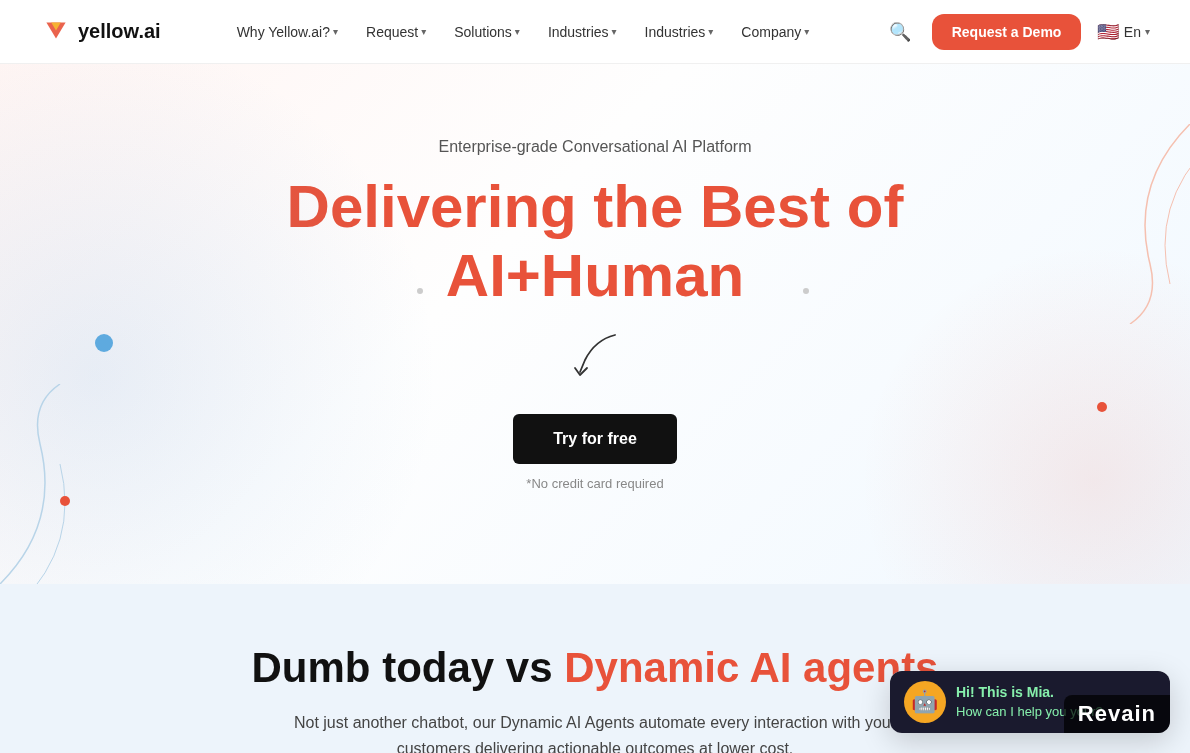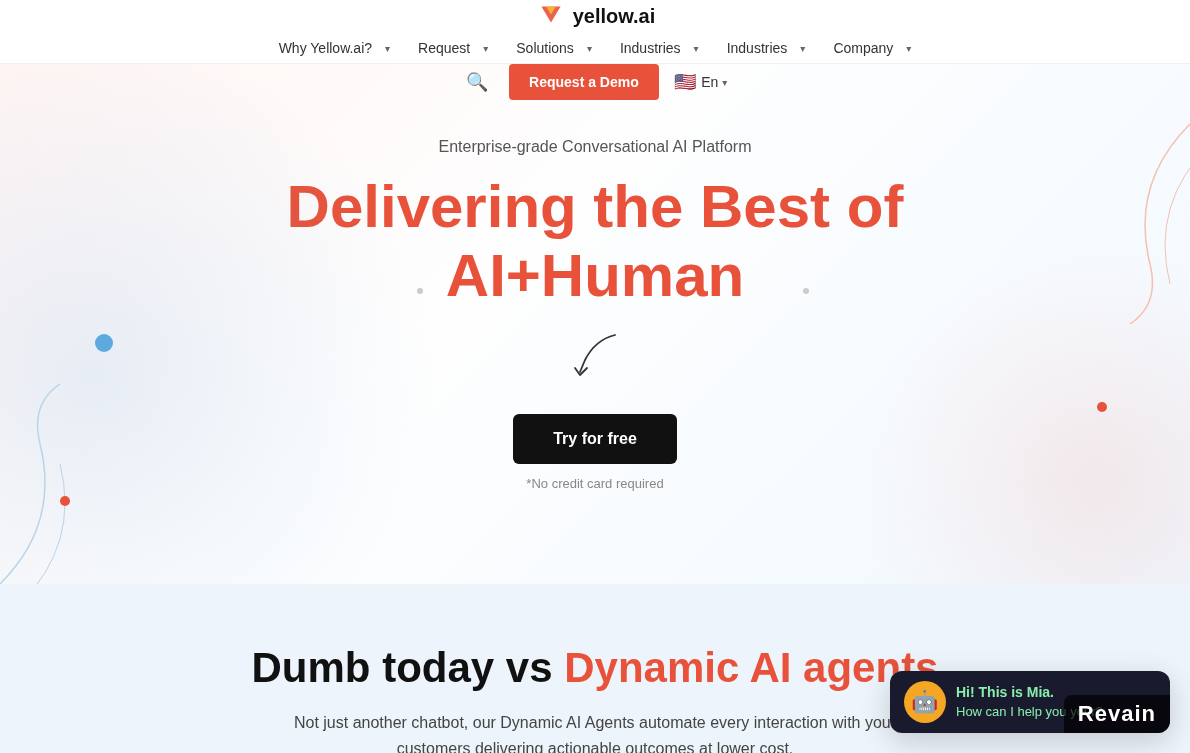--- a/index.html
+++ b/index.html
@@ -9,21 +9,20 @@
     nav {
       display: flex;
       align-items: center;
       justify-content: space-between;
       padding: 0 40px;
       height: 64px;
       background: #fff;
       border-bottom: 1px solid #f0f0f0;
       position: relative;
       z-index: 10;
-      flex-direction: column;
     }
     .nav-logo {
       display: flex;
       align-items: center;
       gap: 6px;
       text-decoration: none;
     }
     .logo-icon {
       width: 32px;
       height: 32px;
@@ -35,21 +34,21 @@
     }
     .nav-links {
       display: flex;
       align-items: center;
       gap: 4px;
       list-style: none;
     }
     .nav-links li a {
       display: flex;
       align-items: center;
-      gap: 13px;
+      gap: 3px;
       padding: 8px 12px;
       font-size: 14px;
       color: #333;
       text-decoration: none;
       font-weight: 500;
     }
     .chevron-down {
       font-size: 10px;
       color: #666;
     }
@@ -64,21 +63,21 @@
       cursor: pointer;
       font-size: 18px;
       color: #444;
       padding: 4px;
     }
     .demo-btn {
       background: #e8523a;
       color: #fff;
       border: none;
       padding: 10px 20px;
-      border-radius: 4px;
+      border-radius: 12px;
       font-size: 14px;
       font-weight: 600;
       cursor: pointer;
     }
     .lang-selector {
       display: flex;
       align-items: center;
       gap: 4px;
       font-size: 14px;
       color: #333;

